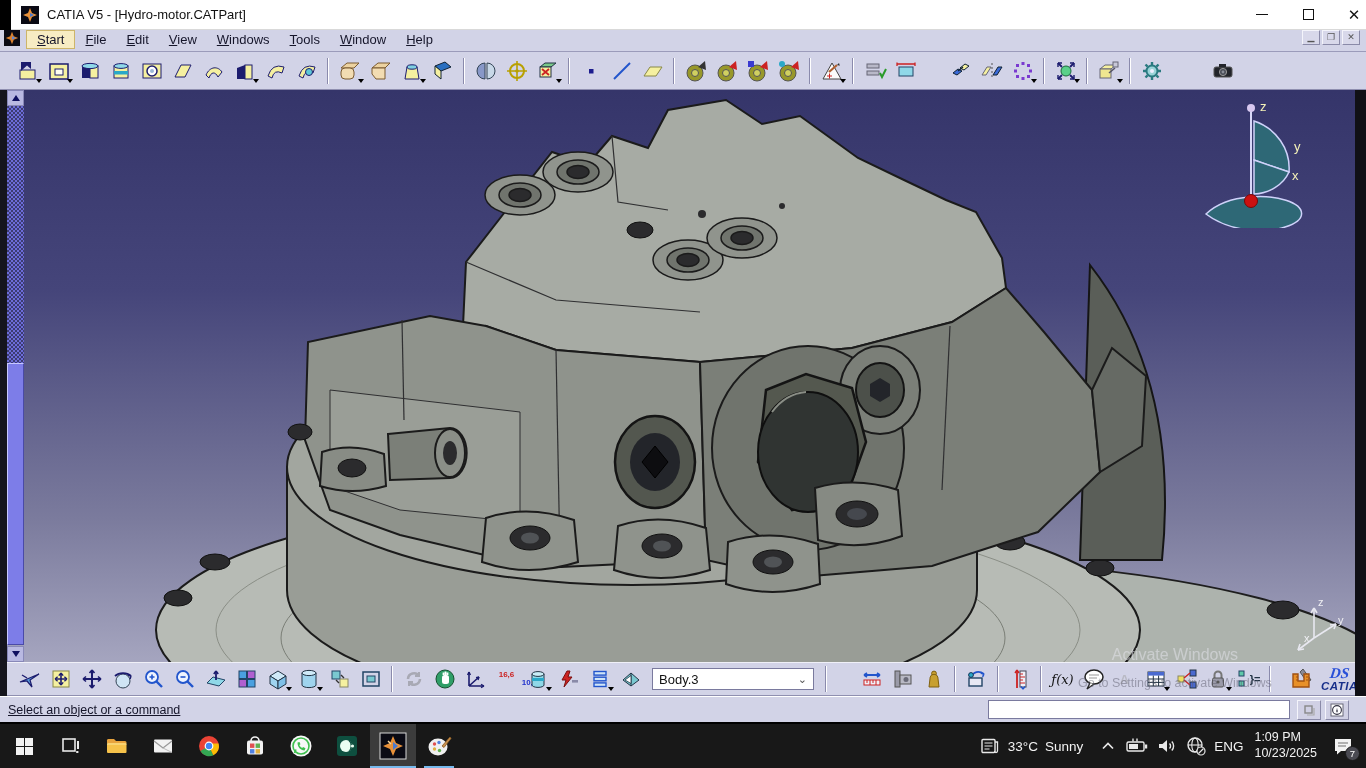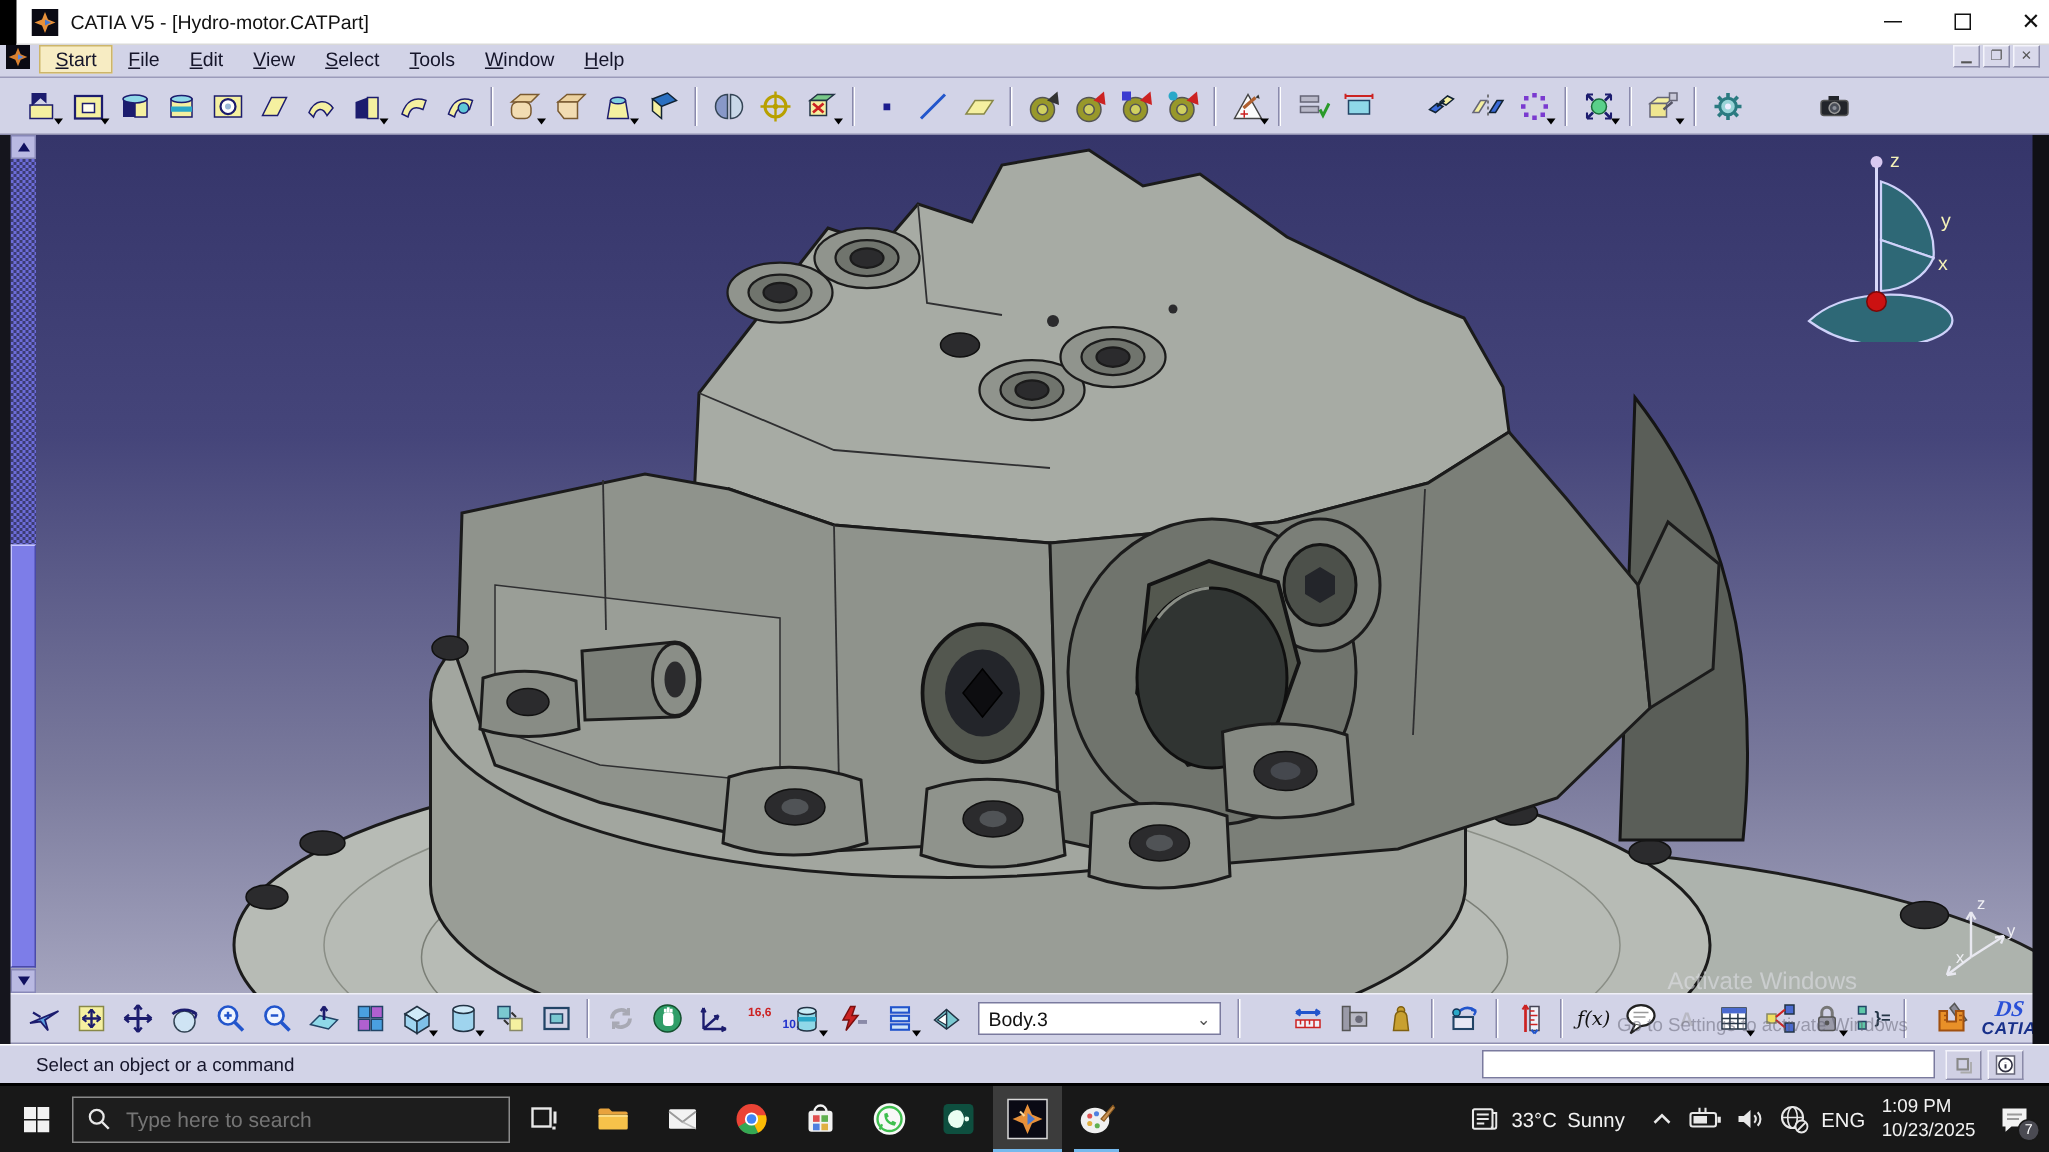--- a/index.html
+++ b/index.html
@@ -65,21 +65,21 @@
   .vs-arrow-dn { width:0;height:0;border:4px solid transparent;border-top:6px solid #101060; margin-bottom:-4px;}
   .vs-track { position:absolute; left:0; top:16px; width:17px; height:257px;
     background:repeating-conic-gradient(#6c6cd8 0% 25%, #3c3c72 0% 50%) 0 0/4px 4px; }
   .vs-thumb { position:absolute; left:0; top:273px; width:17px; height:282px; background:#7d7de8;
     border:1px solid; border-color:#c8c8ff #4a4aa8 #4a4aa8 #c8c8ff; }
   .wm1 { position:absolute; right:128px; bottom:-2px; z-index:5; font-size:16px; color:#e3e3ea; opacity:.55;margin-top:32px; }
   .wm2 { position:absolute; left:1078px; top:676px; z-index:70; font-size:12.5px; color:#5f5f70; opacity:.5; pointer-events:none; }
   
   .statusbar { position:absolute; left:0; top:696px; width:1366px; height:26px; background:#d2d3e7;
     display:flex; align-items:center; font-size:12.5px; color:#15152a; border-top:1px solid #fff; }
-  .statusbar .msg { padding-left:24px; }
+  .statusbar .msg { padding-left:8px;text-decoration:underline; }
   .cmd-input { position:absolute; left:988px; top:3px; width:302px; height:19px; background:#fff;
     border:1px solid #7a7a9e; font-size:12px; padding:0 4px; }
   .sb-btn { position:absolute; top:3px; width:24px; height:20px; background:#d0d0e4;
     border:1px solid; border-color:#f4f4fb #8a8aa8 #8a8aa8 #f4f4fb; display:flex; align-items:center; justify-content:center; }
   
   .taskbar { position:absolute; left:0; top:722px; width:1366px; height:46px; background:#181818;
     border-top:2px solid #000; display:flex; align-items:center; color:#e8e8e8; }
   .tb-start { width:48px; height:100%; display:flex; align-items:center; justify-content:center; }
   .tb-search { width:292px; height:31px; background:#1d1d1d; border:1px solid #8a8a8a;
     display:flex; align-items:center; padding-left:9px; gap:8px; }
@@ -129,21 +129,21 @@
   <div class="menu-item">
       <span class="ml">File</span>
     </div>
   <div class="menu-item">
       <span class="ml">Edit</span>
     </div>
   <div class="menu-item">
       <span class="ml">View</span>
     </div>
   <div class="menu-item">
-      <span class="ml">Select</span>
+      <span class="ml">Windows</span>
     </div>
   <div class="menu-item">
       <span class="ml">Tools</span>
     </div>
   <div class="menu-item">
       <span class="ml">Window</span>
     </div>
   <div class="menu-item">
       <span class="ml">Help</span>
     </div>
@@ -812,27 +812,20 @@
   <div class="tb-start">
     <svg width="17" height="17" viewBox="0 0 17 17">
         <g fill="#f2f2f2">
           <rect x="0" y="0" width="8" height="8"></rect>
           <rect x="9" y="0" width="8" height="8"></rect>
           <rect x="0" y="9" width="8" height="8"></rect>
           <rect x="9" y="9" width="8" height="8"></rect>
         </g>
       </svg>
   </div>
-  <div class="tb-search">
-    <svg width="16" height="16" viewBox="0 0 16 16">
-        <circle cx="6.5" cy="6.5" r="4.6" fill="none" stroke="#e8e8e8" stroke-width="1.5"></circle>
-        <path d="M10,10 L14.5,14.5" stroke="#e8e8e8" stroke-width="1.6"></path>
-      </svg>
-    <input placeholder="Type here to search" style="">
-  </div>
   <div class="tb-cell">
     <svg width="20" height="20" viewBox="0 0 20 20">
         <rect x="2" y="3" width="12" height="12" fill="none" stroke="#e8e8e8" stroke-width="1.6"></rect>
         <rect x="16" y="5" width="2" height="8" fill="#e8e8e8"></rect>
         <rect x="15.2" y="15" width="2.2" height="2" fill="#e8e8e8"></rect>
       </svg>
   </div>
   <div class="tb-cell">
     <svg width="24" height="24" viewBox="0 0 24 24">
         <path d="M2,7 a1.5,1.5 0 0 1 1.5,-2 h5.5 l2,2 h9 a1.5,1.5 0 0 1 1.5,1.5 V9 H2 Z" fill="#e8a33d"></path>

